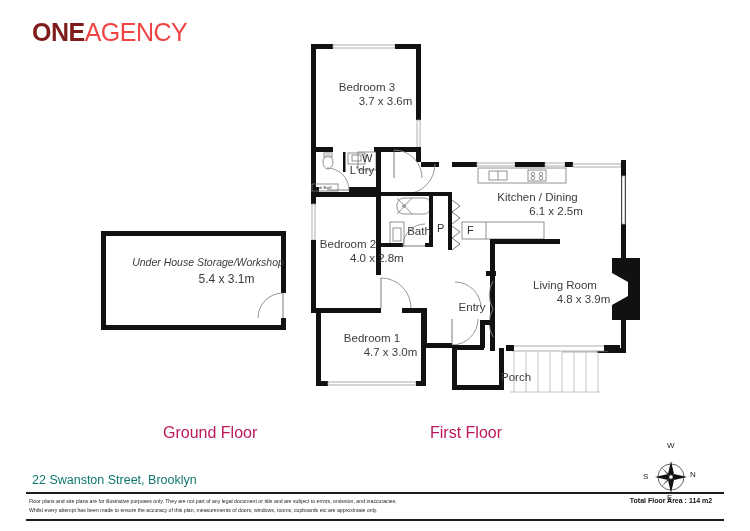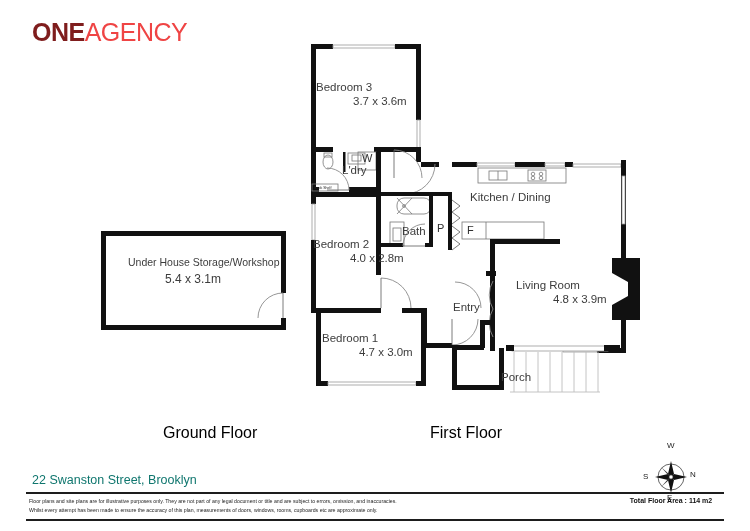--- a/index.html
+++ b/index.html
@@ -21,34 +21,34 @@
   }
   #logo .one { color:#7f1d1d; }
   #logo .agency { color:#ef4444; font-weight:normal; }
 
   
   #plan { position:absolute; left:0; top:0; width:750px; height:531px; }
 
   
   .lbl {
     position:absolute;
-    text-align:left;
+    text-align:center;
     color:#3c3c3c;
     line-height:1.25;
     white-space:nowrap;
     pointer-events:none;
   }
   .lbl .nm { display:block; font-size:11.5px; }
   .lbl .dim { display:block; font-size:11.5px;margin-left:37px; }
   .tiny { position:absolute; font-size:3.6px; color:#222; letter-spacing:0px; white-space:nowrap; }
   .fix-letter { position:absolute; font-size:11px; color:#2e2e2e; }
 
   
   .floor-title {
-    position:absolute; font-size:16px; color:#000000; white-space:nowrap;
+    position:absolute; font-size:16px; color:#be185d; white-space:nowrap;
   }
   #ground-title { left:163px; top:424px; }
   #first-title  { left:430px; top:424px; }
 
   
   #address {
     position:absolute; left:32px; top:473px;
     font-size:12.5px; color:#0f766e;
   }
 
@@ -264,41 +264,42 @@
 
     <rect class="w" x="316" y="381" width="12" height="5"></rect>
     <rect class="win" x="328" y="382" width="88" height="3"></rect>
     <rect class="w" x="416" y="381" width="10" height="5"></rect>
 
     <rect class="w" x="421" y="313" width="5" height="72"></rect>
   </g>
 </svg>
 
 <div class="lbl" style="left:128px; top:256px; width:160px;">
-  <span class="nm" style="font-size:10.5px;">Under House Storage/Workshop</span>
+  <span class="nm" style="font-size:10.5px;font-style:italic;">Under House Storage/Workshop</span>
   <span class="dim" style="font-size:12px; margin-top:3px;">5.4 x 3.1m</span>
 </div>
 
 <div class="lbl" style="left:316px; top:80px; width:102px;">
   <span class="nm">Bedroom 3</span>
   <span class="dim">3.7 x 3.6m</span>
 </div>
 
 <div class="lbl" style="left:313px; top:237px; width:70px;">
   <span class="nm">Bedroom 2</span>
   <span class="dim">4.0 x 2.8m</span>
 </div>
 
 <div class="lbl" style="left:322px; top:331px; width:100px;">
   <span class="nm">Bedroom 1</span>
   <span class="dim">4.7 x 3.0m</span>
 </div>
 
 <div class="lbl" style="left:470px; top:190px; width:135px;">
   <span class="nm">Kitchen / Dining</span>
+  <span class="dim">6.1 x 2.5m</span>
 </div>
 
 <div class="lbl" style="left:516px; top:278px; width:98px;">
   <span class="nm">Living Room</span>
   <span class="dim">4.8 x 3.9m</span>
 </div>
 
 <div class="lbl" style="left:402px; top:224px; width:34px;">
   <span class="nm">Bath</span>
 </div>

